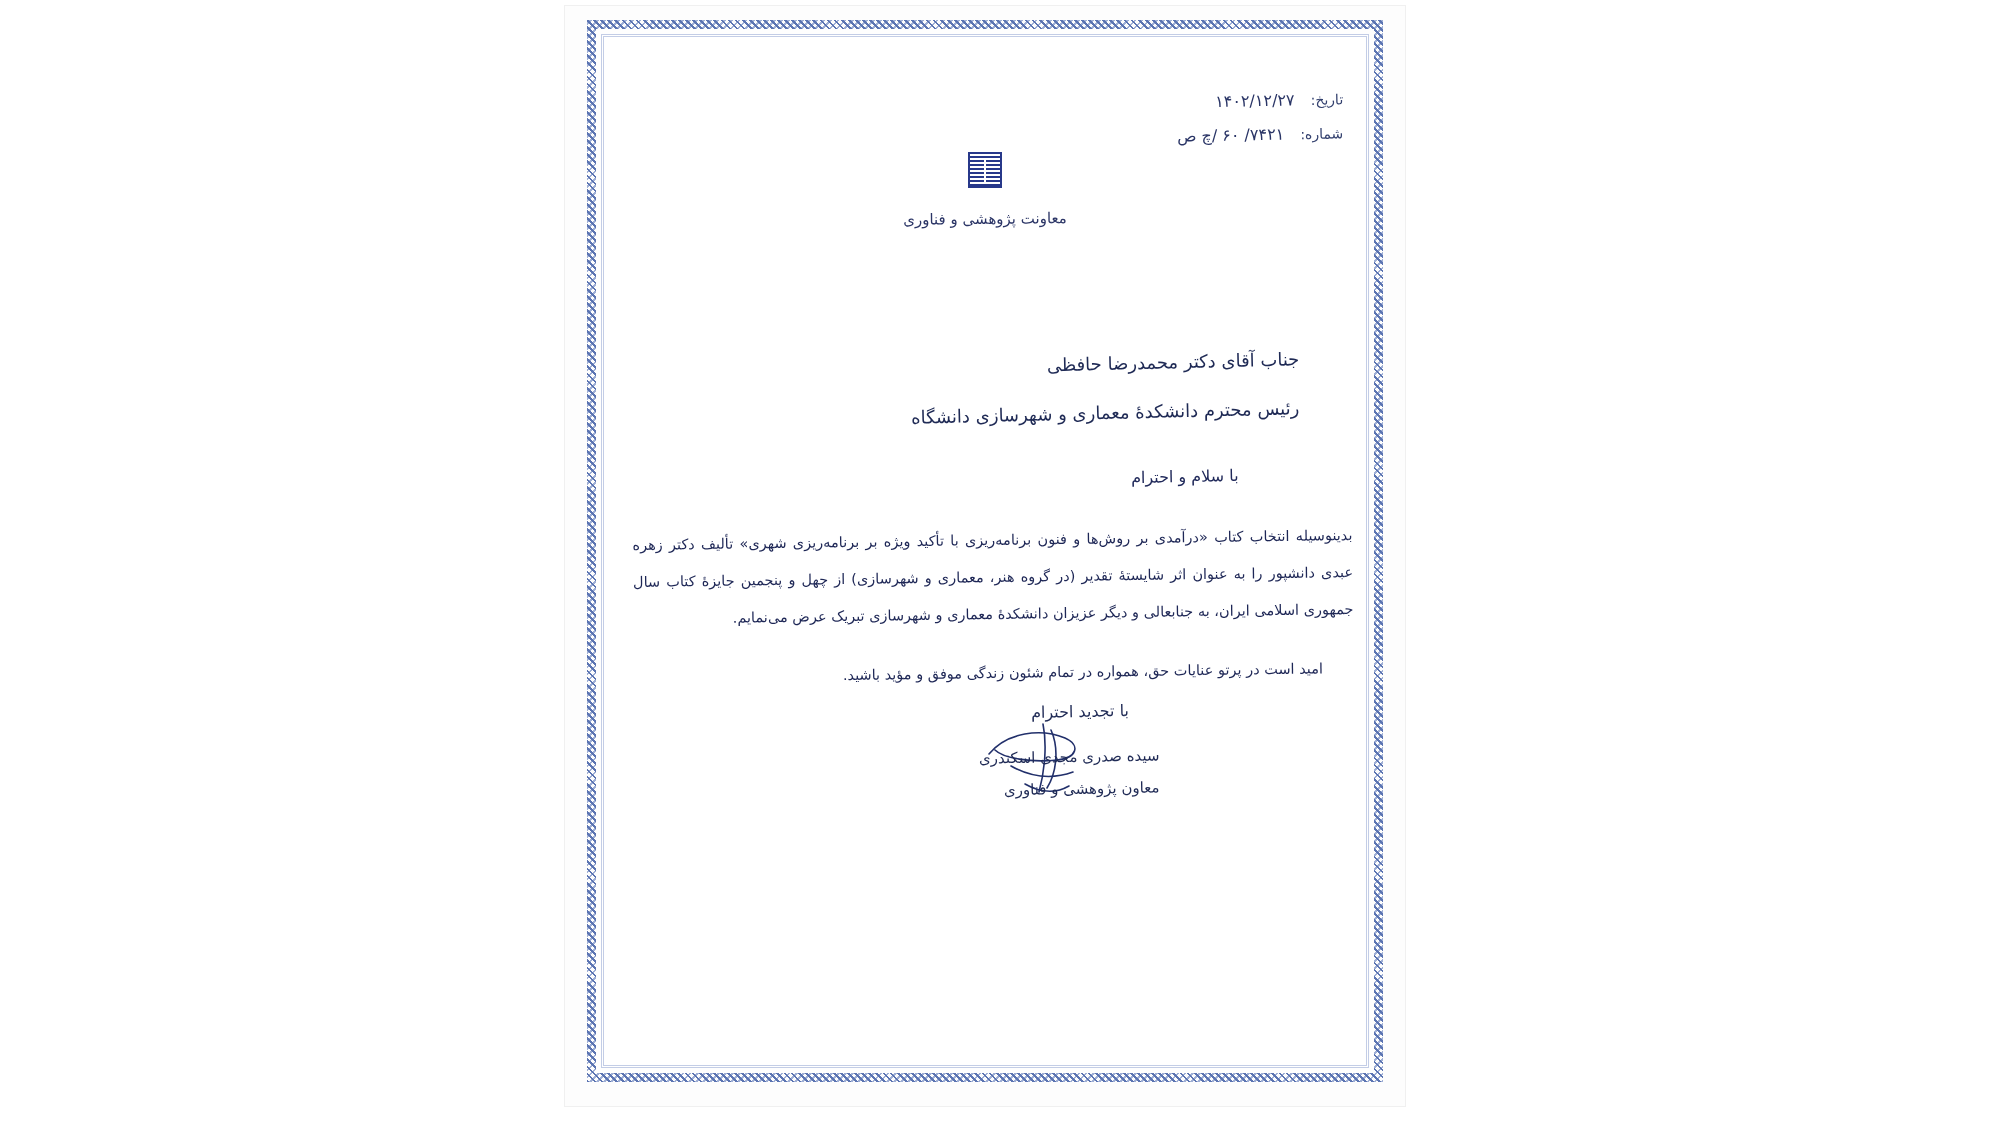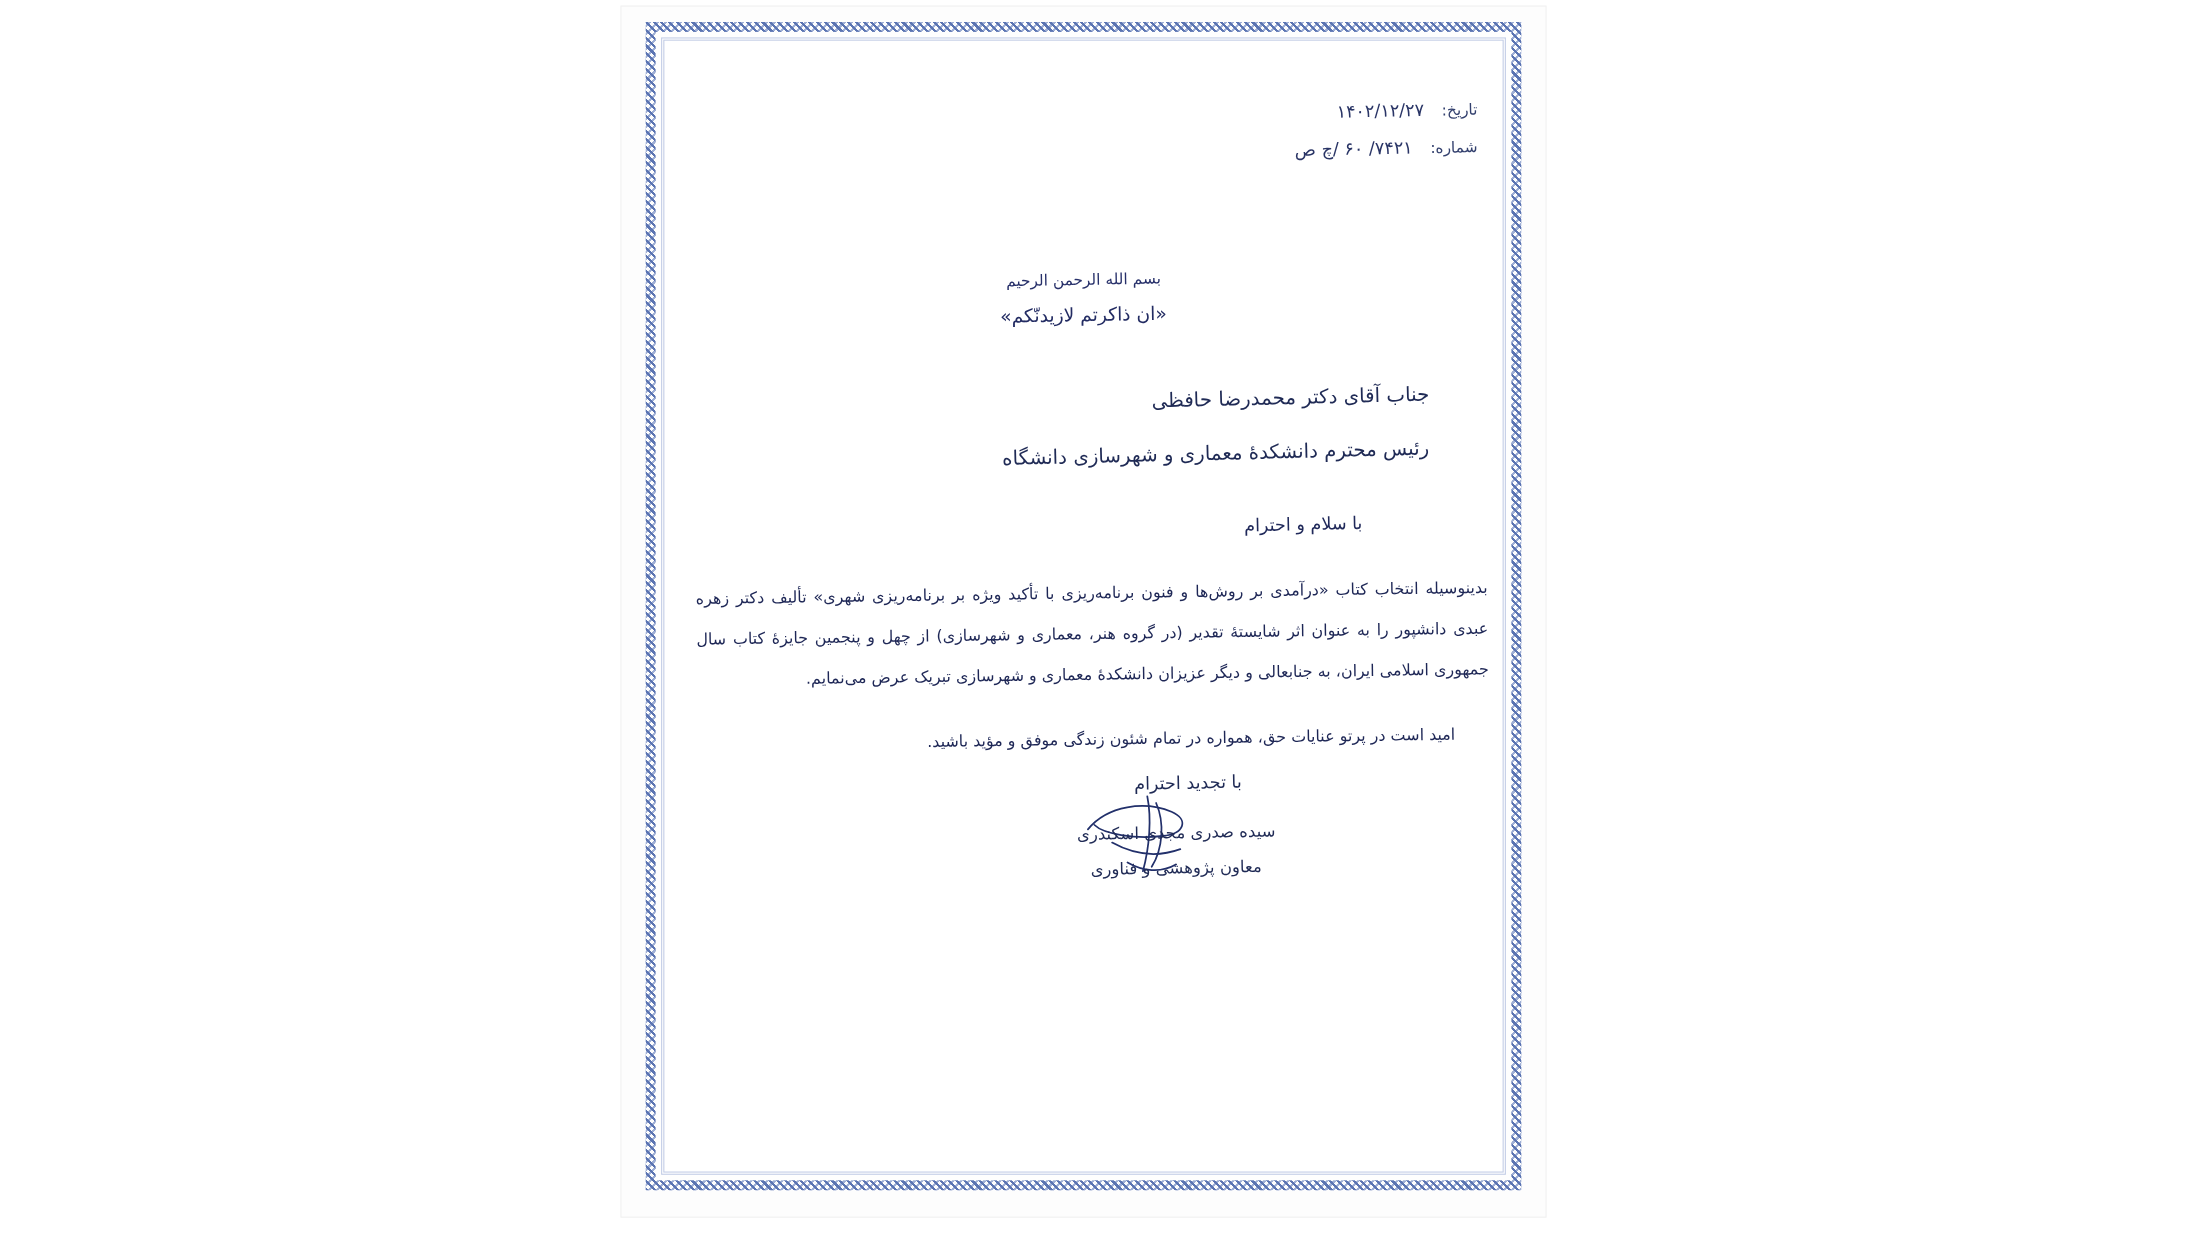--- a/index.html
+++ b/index.html
@@ -220,21 +220,21 @@
     top: 660px;
     right: 230px;
     font-size: 16px;
     color: #1f2a55;
     transform: rotate(-1.2deg);
   }
   .signer {
     position: absolute;
     top: 700px;
     right: 200px;
-    text-align: center;
+    text-align: right;
     line-height: 2.1;
   }
   .signer-name {
     font-size: 15px;
     color: #1f2a55;
     transform: rotate(-1deg);
   }
   .signer-role {
     font-size: 15px;
     color: #1f2a55;
@@ -265,25 +265,25 @@
         <div class="meta-row">
           <span class="hand meta-label">تاریخ:</span>
           <span class="hand meta-value">۱۴۰۲/۱۲/۲۷</span>
         </div>
         <div class="meta-row">
           <span class="hand meta-label">شماره:</span>
           <span class="hand meta-value">۷۴۲۱/ ۶۰ /چ ص</span>
         </div>
       </div>
 
-
-      <div class="bismillah-wrap">
-        <div class="hand bismillah">بسم الله الرحمن الرحیم</div>
-        <div class="hand quote">«ان ذاکرتم لازیدنّکم»</div>
-      </div>
+      <div class="logo-wrap">
+        <span class="logo-mark"></span>
+        <div class="hand org-unit">معاونت پژوهشی و فناوری</div>
+      </div>
+
 
       <div class="addressee">
         <div class="hand addressee-name">جناب آقای دکتر محمدرضا حافظی</div>
         <div class="hand addressee-title">رئیس محترم دانشکدهٔ معماری و شهرسازی دانشگاه</div>
       </div>
 
       <div class="hand salutation">با سلام و احترام</div>
 
       <div class="body hand">
         <p>بدینوسیله انتخاب کتاب «درآمدی بر روش‌ها و فنون برنامه‌ریزی با تأکید ویژه بر برنامه‌ریزی شهری» تألیف دکتر زهره عبدی دانشپور را به عنوان اثر شایستهٔ تقدیر (در گروه هنر، معماری و شهرسازی) از چهل و پنجمین جایزهٔ کتاب سال جمهوری اسلامی ایران، به جنابعالی و دیگر عزیزان دانشکدهٔ معماری و شهرسازی تبریک عرض می‌نمایم.</p>

